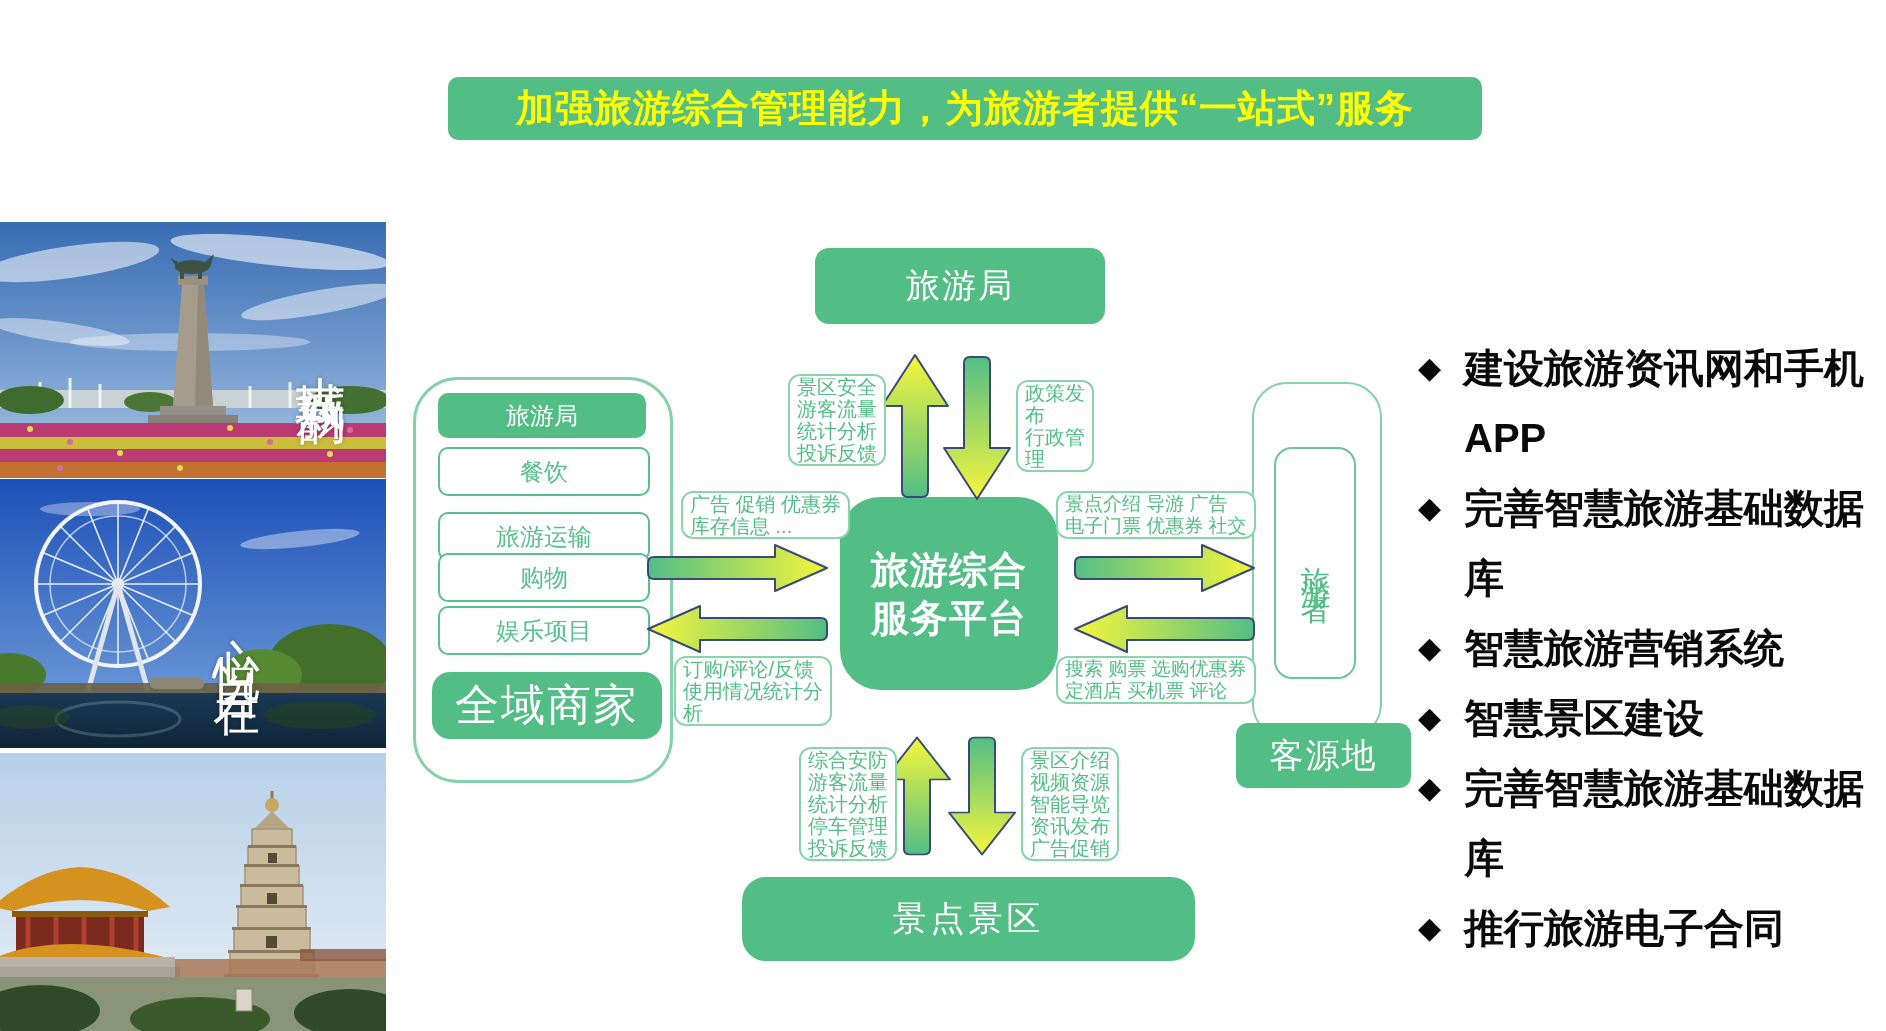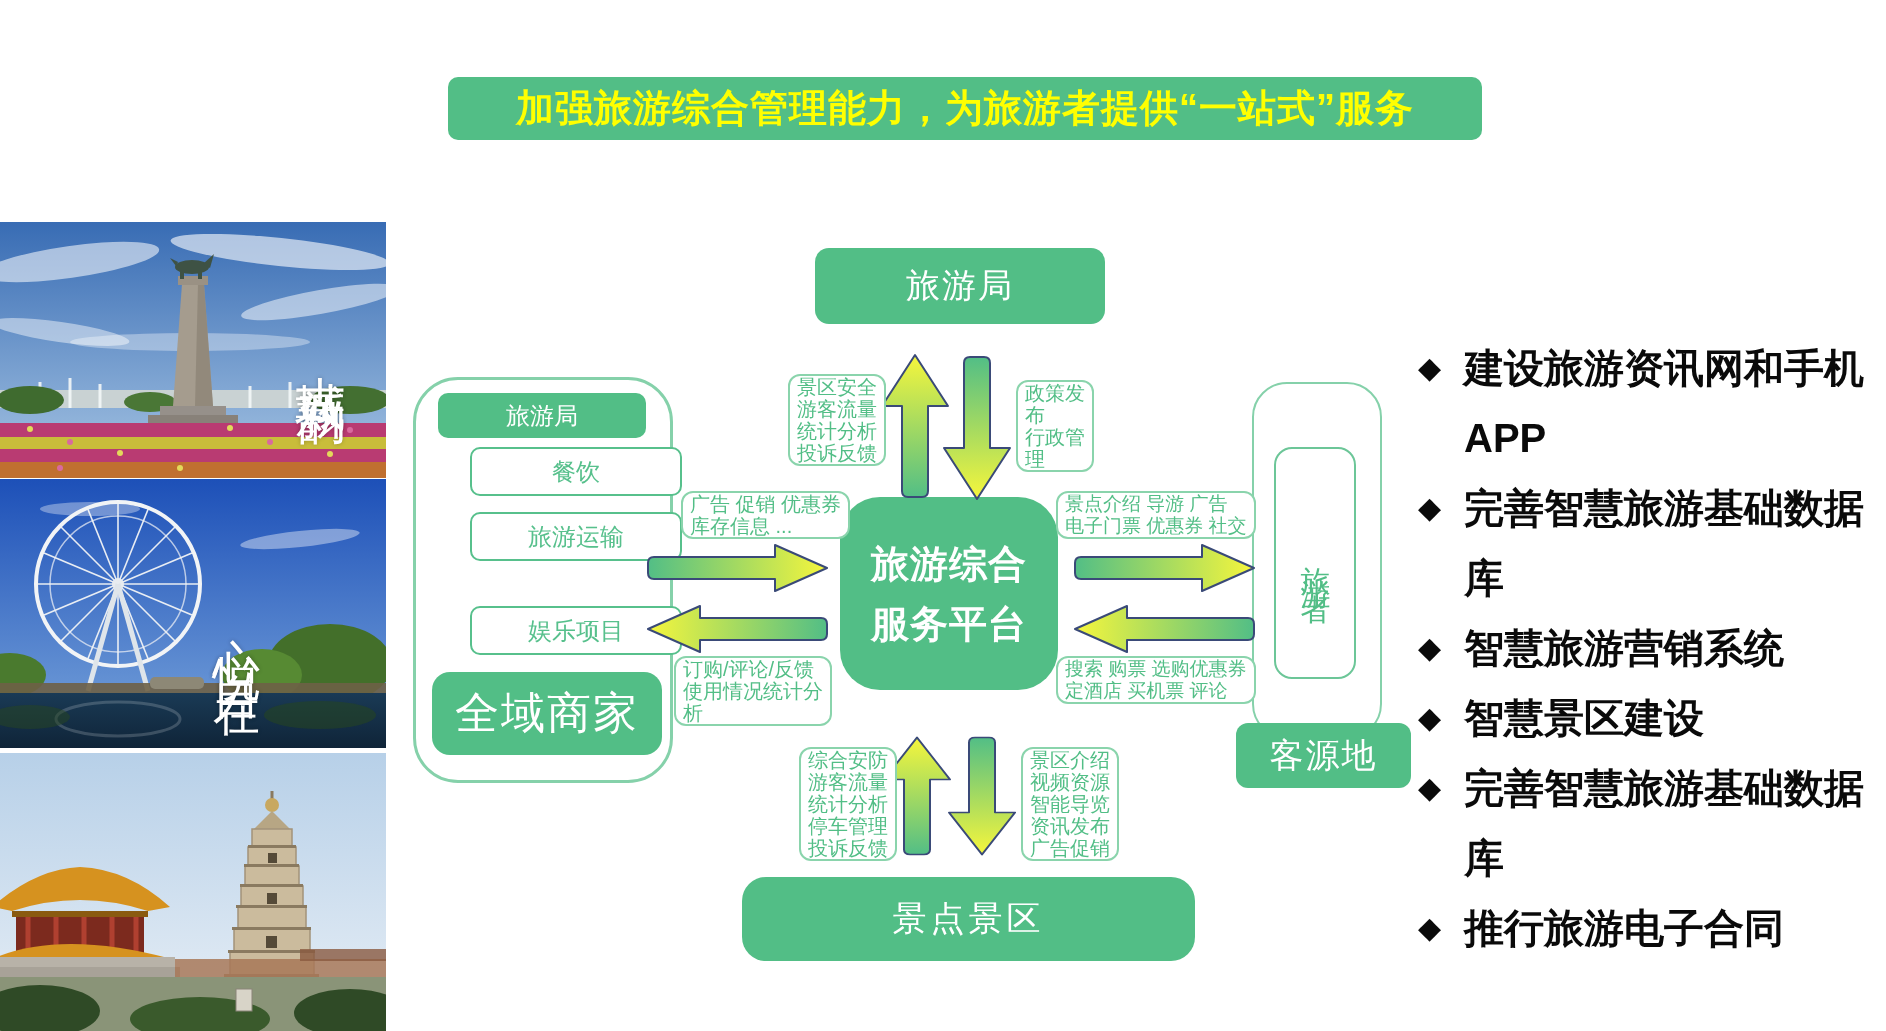--- a/index.html
+++ b/index.html
@@ -21,30 +21,30 @@
   .vcap{writing-mode:vertical-rl;color:#ffffff;font-family:"Liberation Serif","DejaVu Serif",serif;
         text-shadow:0 0 4px rgba(0,0,0,.25);}
   .vcap1{left:288px;top:336px;font-size:50px;letter-spacing:6px;}
   .vcap2{left:206px;top:600px;font-size:47px;letter-spacing:18px;}
 
   
   .gbox{background:#52BE86;color:#ffffff;display:flex;align-items:center;justify-content:center;
         text-align:center;}
   .node-top{left:815px;top:248px;width:290px;height:76px;border-radius:14px;font-size:34px;letter-spacing:2px;}
   .node-center{left:840px;top:497px;width:218px;height:193px;border-radius:40px;
-               font-size:38px;font-weight:bold;line-height:60px;letter-spacing:1px;white-space:pre-line;}
+               font-size:38px;font-weight:bold;line-height:48px;letter-spacing:1px;white-space:pre-line;}
   .node-bottom{left:742px;top:877px;width:453px;height:84px;border-radius:24px;font-size:34px;letter-spacing:4px;}
   .node-origin{left:1236px;top:723px;width:175px;height:65px;border-radius:12px;font-size:34px;letter-spacing:2px;}
 
   
   .mg-container{left:413px;top:377px;width:254px;height:400px;border:3px solid #85D1AA;border-radius:45px;background:transparent;}
   .mg-header{left:438px;top:393px;width:208px;height:45px;border-radius:10px;font-size:24px;}
   .mg-item{left:438px;width:208px;height:45px;border:2.5px solid #57C08C;border-radius:10px;background:#ffffff;
-           color:#57C08C;font-size:24px;display:flex;align-items:center;justify-content:center;margin-left:32px;}
-  .mg-footer{left:432px;top:672px;width:230px;height:83px;border-radius:18px;font-size:44px;letter-spacing:2px;}
+           color:#57C08C;font-size:24px;display:flex;align-items:center;justify-content:center;}
+  .mg-footer{left:432px;top:672px;width:230px;height:67px;border-radius:18px;font-size:44px;letter-spacing:2px;}
 
   
   .tg-outer{left:1252px;top:382px;width:126px;height:353px;border:2px solid #85D1AA;border-radius:35px;background:transparent;}
   .tg-inner{left:1274px;top:447px;width:78px;height:228px;border:2px solid #6CC698;border-radius:18px;
             display:flex;align-items:center;justify-content:center;}
   .tg-inner .vtext{writing-mode:vertical-rl;color:#52BE86;font-size:30px;letter-spacing:14px;}
 
   
   .olabel{border:2px solid #8AD4AC;border-radius:12px;background:#ffffff;color:#52BE86;
           font-size:20px;line-height:22px;padding:0 7px;white-space:pre-line;width:max-content;max-width:200px;}
@@ -239,20 +239,21 @@
     </svg>
   </div>
 
   <div class="abs vcap vcap1">古城新韵</div>
   <div class="abs vcap vcap2">心悦自在</div>
 
   <div class="abs mg-container"></div>
   <div class="abs gbox mg-header">旅游局</div>
   <div class="abs mg-item" style="top:447px;">餐饮</div>
   <div class="abs mg-item" style="top:512px;">旅游运输</div>
+  <div class="abs mg-item" style="top:553px;">购物</div>
   <div class="abs mg-item" style="top:606px;">娱乐项目</div>
   <div class="abs gbox mg-footer">全域商家</div>
 
   <div class="abs gbox node-top">旅游局</div>
   <div class="abs gbox node-center">旅游综合
 服务平台</div>
   <div class="abs gbox node-bottom">景点景区</div>
 
   <div class="abs tg-outer"></div>
   <div class="abs tg-inner">

